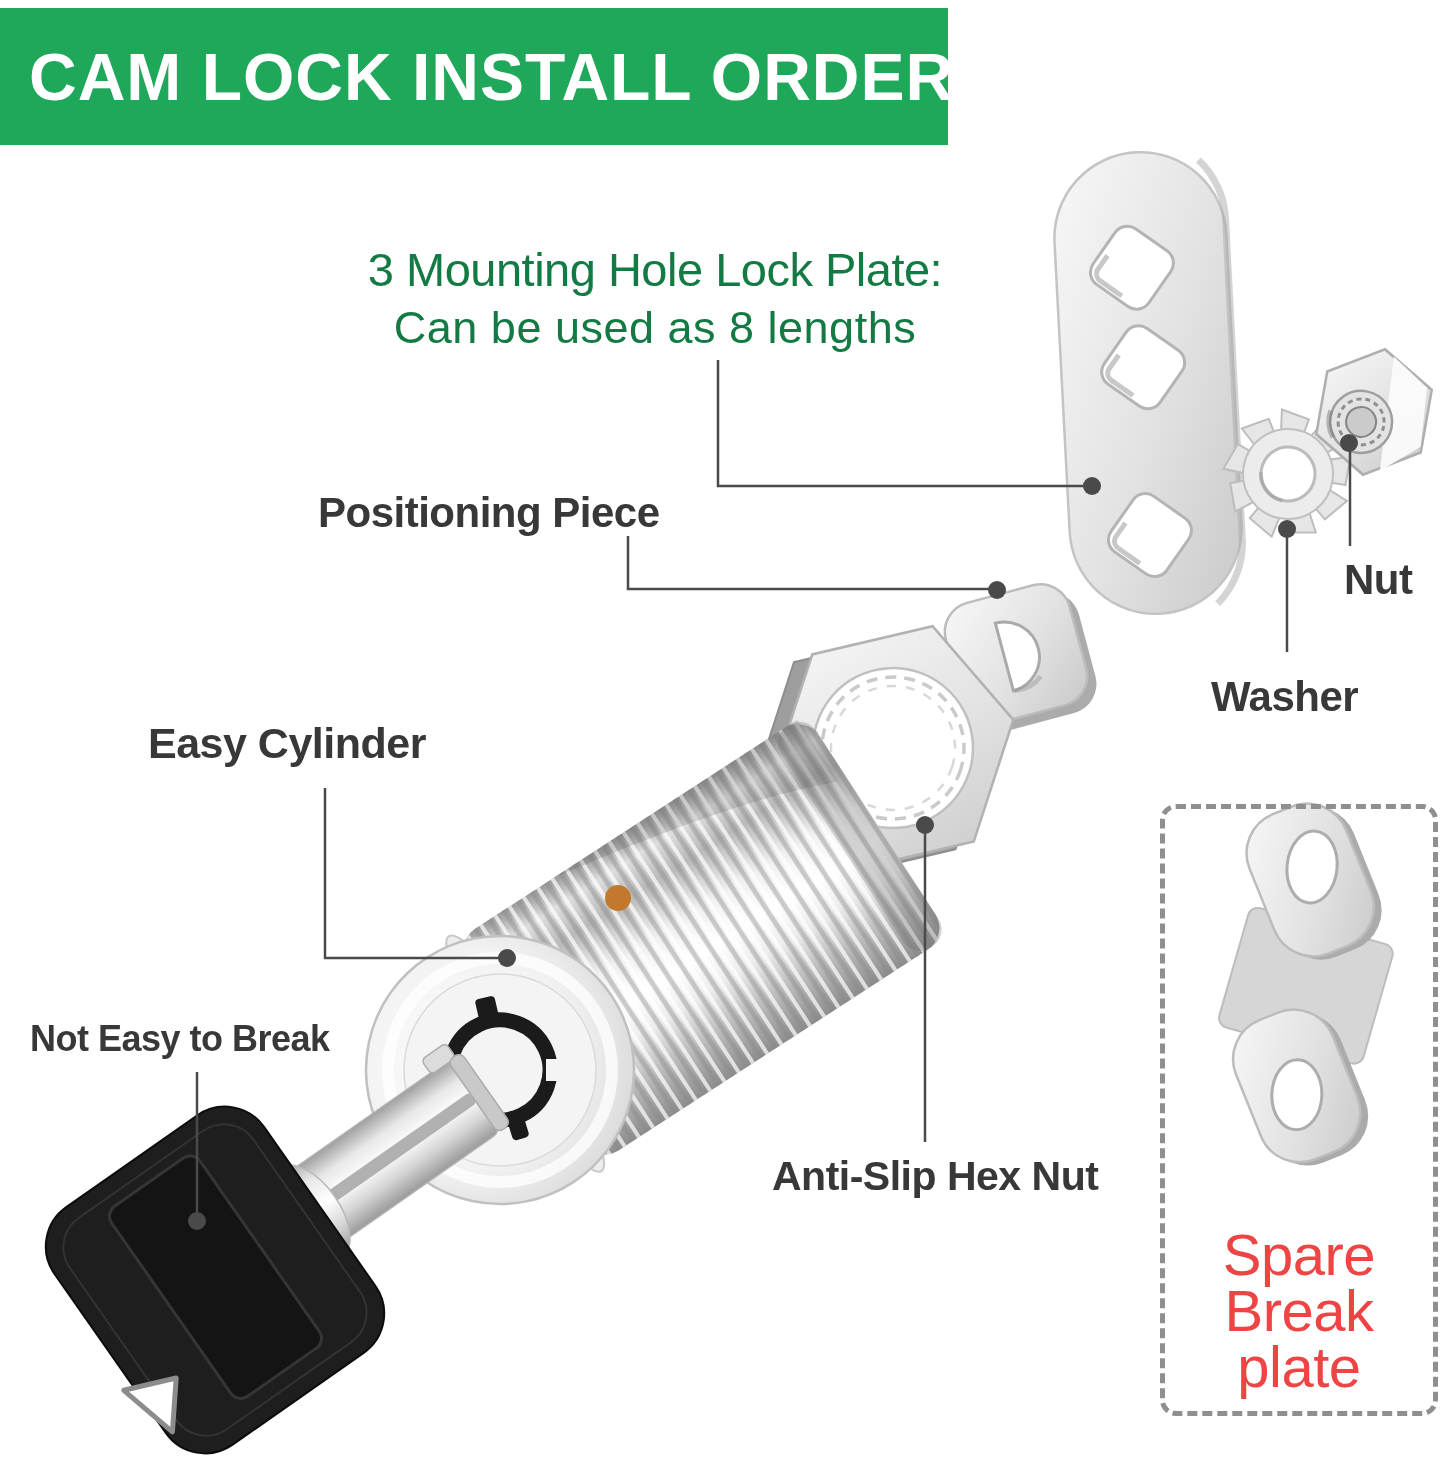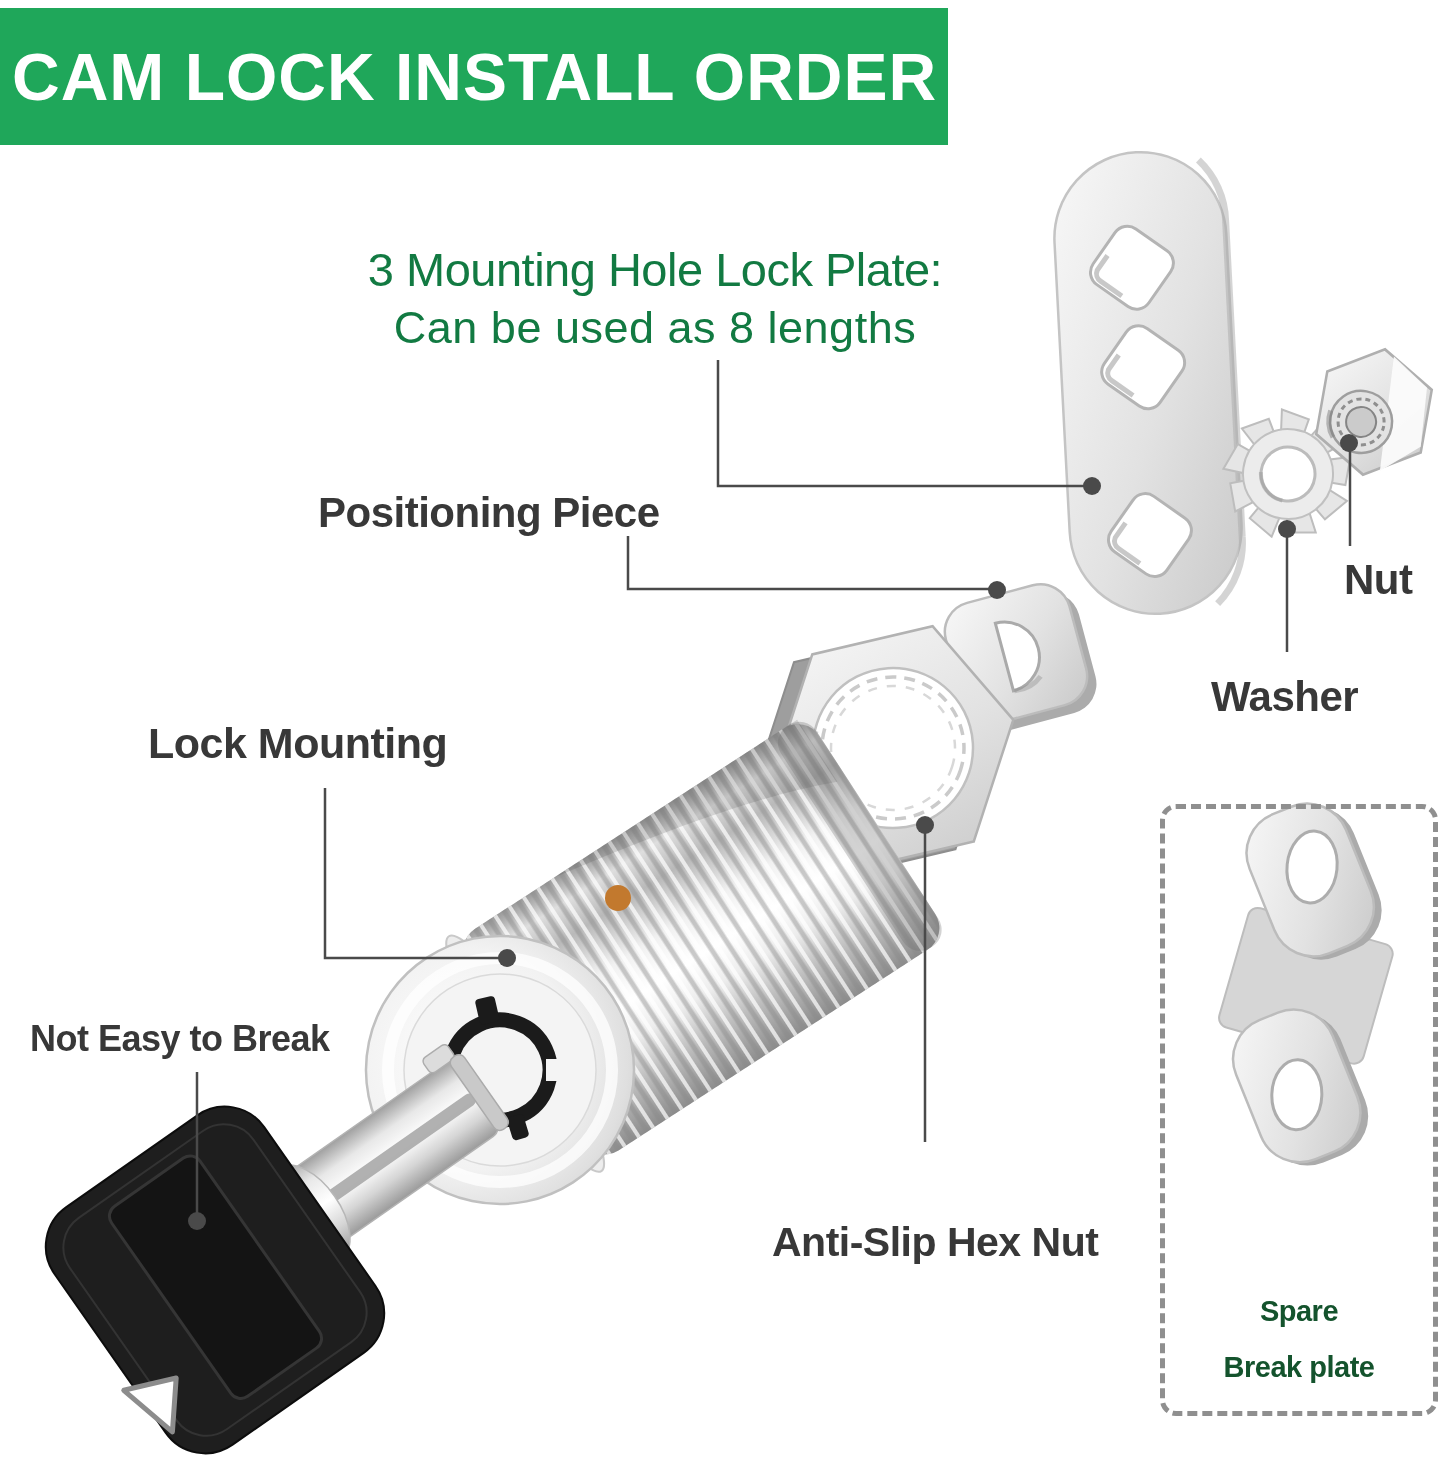--- a/index.html
+++ b/index.html
@@ -15,44 +15,44 @@
   .page{
     position:relative;width:1445px;height:1463px;background:#ffffff;overflow:hidden;
     font-family:"Liberation Sans", sans-serif;color:var(--label-text);
   }
   .scene{position:absolute;left:0;top:0;width:1445px;height:1463px;z-index:1;}
   .banner{
     position:absolute;left:0;top:8px;width:948px;height:137px;background:var(--banner-green);
     display:flex;align-items:center;z-index:2;
   }
   .banner span{
-    color:#ffffff;font-weight:bold;font-size:66px;letter-spacing:1px;padding-left:12px;white-space:nowrap;
+    color:#ffffff;font-weight:bold;font-size:66px;letter-spacing:1px;padding-left:29px;white-space:nowrap;
   }
   .heading{
     position:absolute;left:235px;top:242px;width:840px;text-align:center;z-index:2;color:var(--heading-green);
   }
   .heading .h1{font-size:47px;font-weight:normal;line-height:56px;letter-spacing:-0.5px;}
   .heading .h2{font-size:45px;font-weight:normal;line-height:52px;margin-top:4px;letter-spacing:0.5px;}
   .lbl{
     position:absolute;z-index:2;font-weight:bold;color:var(--label-text);
     letter-spacing:-0.5px;white-space:nowrap;
   }
   .lbl-positioning{left:318px;top:489px;font-size:42px;}
   .lbl-cylinder{left:148px;top:719px;font-size:43px;}
   .lbl-key{left:30px;top:1018px;font-size:36px;}
-  .lbl-antislip{left:772px;top:1219px;font-size:41px;}
+  .lbl-antislip{left:772px;top:1153px;font-size:41px;}
   .lbl-nut{left:1344px;top:556px;font-size:42px;}
   .lbl-washer{left:1211px;top:665px;font-size:42px;margin-top:8px;}
   .spare-box{
     position:absolute;left:1160px;top:804px;width:278px;height:612px;z-index:2;
     border:5px dashed var(--dashed-border);border-radius:16px;box-sizing:border-box;
   }
   .spare-caption{
     position:absolute;left:0;bottom:16px;width:100%;text-align:center;
-    font-weight:bold;font-size:29px;line-height:56px;color:#14532d;letter-spacing:-0.5px;
+    font-weight:normal;font-size:58px;line-height:56px;color:#ef4444;letter-spacing:-0.5px;
   }
   .leaders path{stroke:var(--leader-line);stroke-width:2.5;fill:none;}
   .leaders circle{fill:var(--leader-line);}
 </style>
 </head>
 <body>
 
 <div class="page">
 
   <svg class="scene" viewBox="0 0 1445 1463">
@@ -243,21 +243,21 @@
   <div class="banner">
     <span>CAM LOCK INSTALL ORDER</span>
   </div>
 
   <div class="heading">
     <div class="h1">3 Mounting Hole Lock Plate:</div>
     <div class="h2">Can be used as 8 lengths</div>
   </div>
 
   <div class="lbl lbl-positioning">Positioning Piece</div>
-  <div class="lbl lbl-cylinder">Lock Mounting</div>
+  <div class="lbl lbl-cylinder">Easy Cylinder</div>
   <div class="lbl lbl-key">Not Easy to Break</div>
   <div class="lbl lbl-antislip">Anti-Slip Hex Nut</div>
   <div class="lbl lbl-nut">Nut</div>
   <div class="lbl lbl-washer">Washer</div>
 
   <div class="spare-box">
     <div class="spare-caption">
       <div>Spare</div>
       <div>Break plate</div>
     </div>

